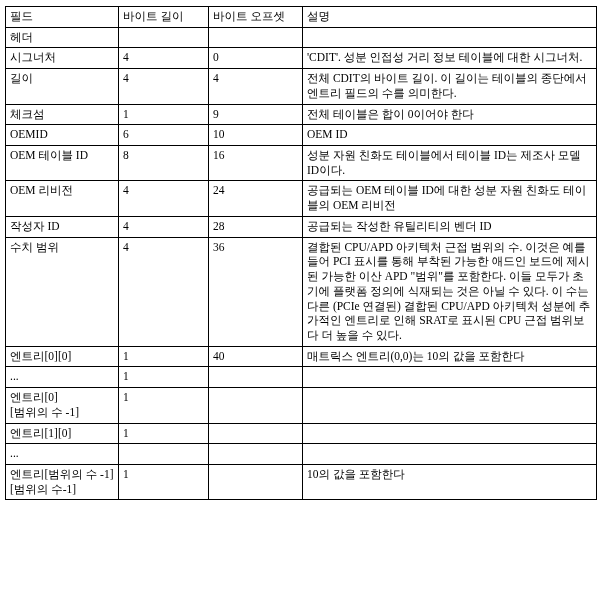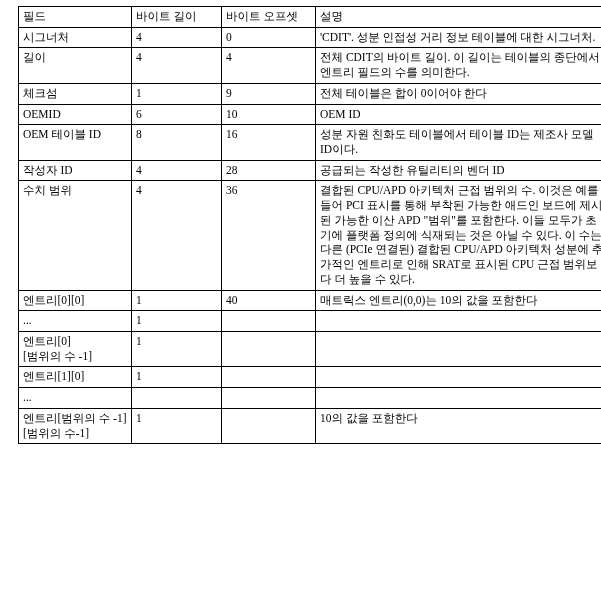--- a/index.html
+++ b/index.html
@@ -12,21 +12,21 @@
     height: 601px;
     font-family: "Liberation Serif", serif;
     color: #000000;
     overflow: hidden;
   }
   .page {
     width: 601px;
     height: 483px;
     position: relative;
     box-sizing: border-box;
-    padding: 6px 5px 0 18px;
+    padding: 6px 5px 0 5px;
   }
   table.spec {
     border-collapse: collapse;
     width: 591px;
     table-layout: fixed;
     font-size: 11.5px;
     line-height: 1.28;
   }
   table.spec td, table.spec th {
     border: 1px solid #000000;
@@ -63,20 +63,26 @@
     <thead>
       <tr>
         <th>필드</th>
         <th>바이트 길이</th>
         <th>바이트 오프셋</th>
         <th>설명</th>
       </tr>
     </thead>
     <tbody>
       <tr>
+        <td>헤더</td>
+        <td></td>
+        <td></td>
+        <td class="desc"></td>
+      </tr>
+      <tr>
         <td>시그너처</td>
         <td>4</td>
         <td>0</td>
         <td class="desc">'CDIT'. 성분 인접성 거리 정보 테이블에 대한 시그너처.</td>
       </tr>
       <tr>
         <td>길이</td>
         <td>4</td>
         <td>4</td>
         <td class="desc">전체 CDIT의 바이트 길이. 이 길이는 테이블의 종단에서 엔트리 필드의 수를 의미한다.</td>
@@ -91,20 +97,26 @@
         <td>OEMID</td>
         <td>6</td>
         <td>10</td>
         <td class="desc">OEM ID</td>
       </tr>
       <tr>
         <td>OEM 테이블 ID</td>
         <td>8</td>
         <td>16</td>
         <td class="desc">성분 자원 친화도 테이블에서 테이블 ID는 제조사 모델 ID이다.</td>
+      </tr>
+      <tr>
+        <td>OEM 리비전</td>
+        <td>4</td>
+        <td>24</td>
+        <td class="desc">공급되는 OEM 테이블 ID에 대한 성분 자원 친화도 테이블의 OEM 리비전</td>
       </tr>
       <tr>
         <td>작성자 ID</td>
         <td>4</td>
         <td>28</td>
         <td class="desc">공급되는 작성한 유틸리티의 벤더 ID</td>
       </tr>
       <tr>
         <td class="vmid">수치 범위</td>
         <td class="vmid">4</td>

